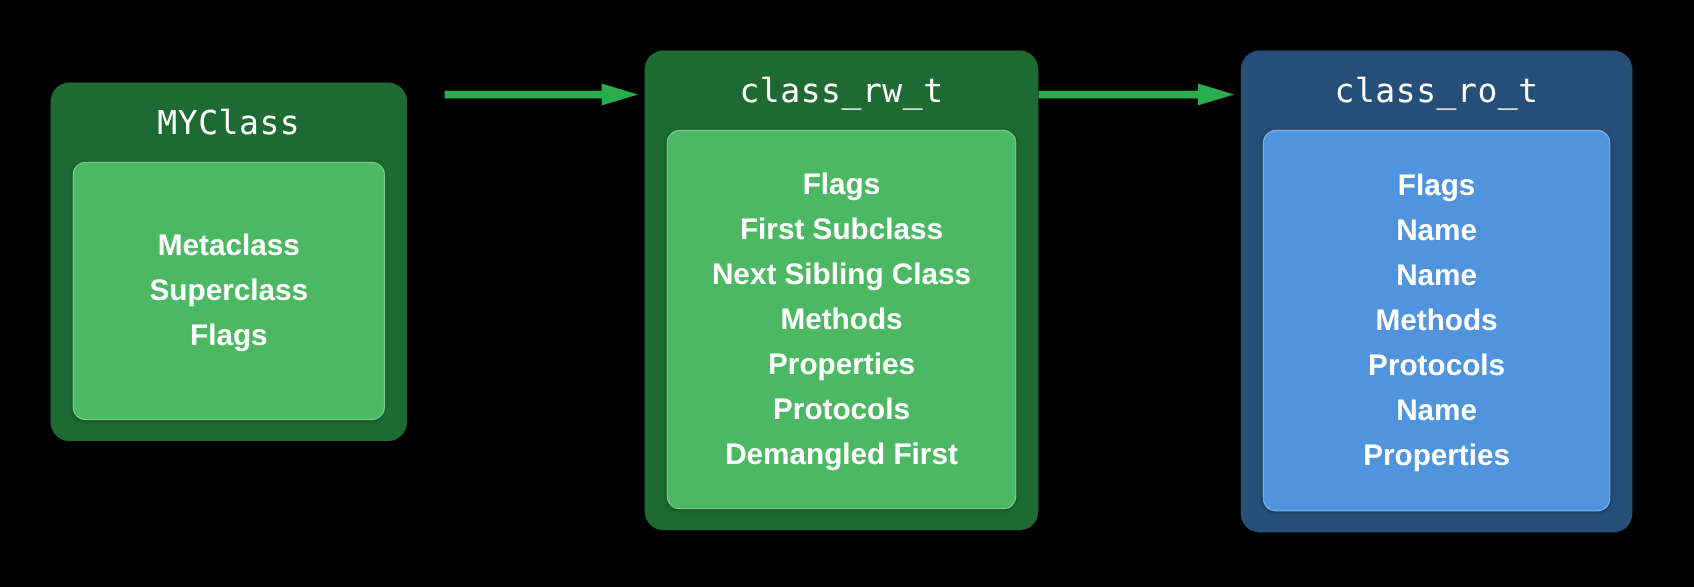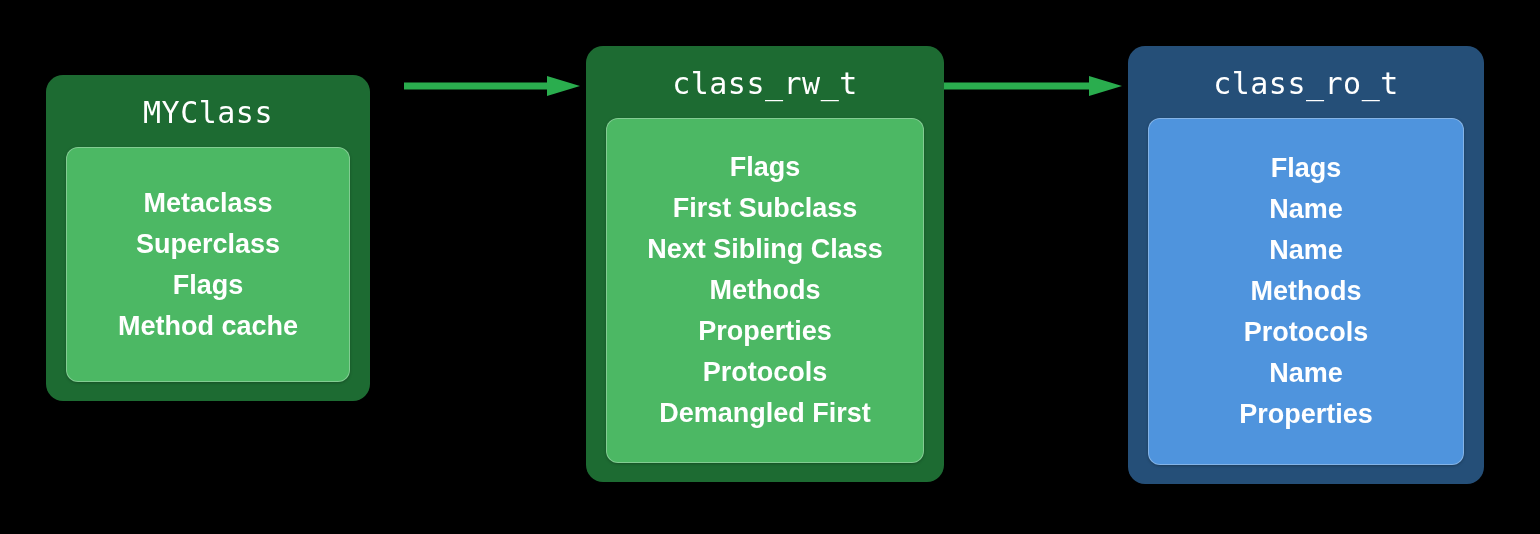--- a/index.html
+++ b/index.html
@@ -94,21 +94,20 @@
 <body>
 
 <div id="canvas">
 
   <div class="node green" style="left:46px; top:46px; width:324px; height:326px;margin-top:29px;">
     <div class="node-title">MYClass</div>
     <div class="panel green">
       <div class="field">Metaclass</div>
       <div class="field">Superclass</div>
       <div class="field">Flags</div>
-      <div class="field">Method cache</div>
     </div>
   </div>
 
   <div class="arrow" style="left:404px; top:74px; width:176px;">
     <svg width="176" height="24" viewBox="0 0 176 24" xmlns="http://www.w3.org/2000/svg">
       <rect x="0" y="8.5" width="150" height="7" fill="#2aad4e"></rect>
       <polygon points="143,2 176,12 143,22" fill="#2aad4e"></polygon>
     </svg>
   </div>
 

